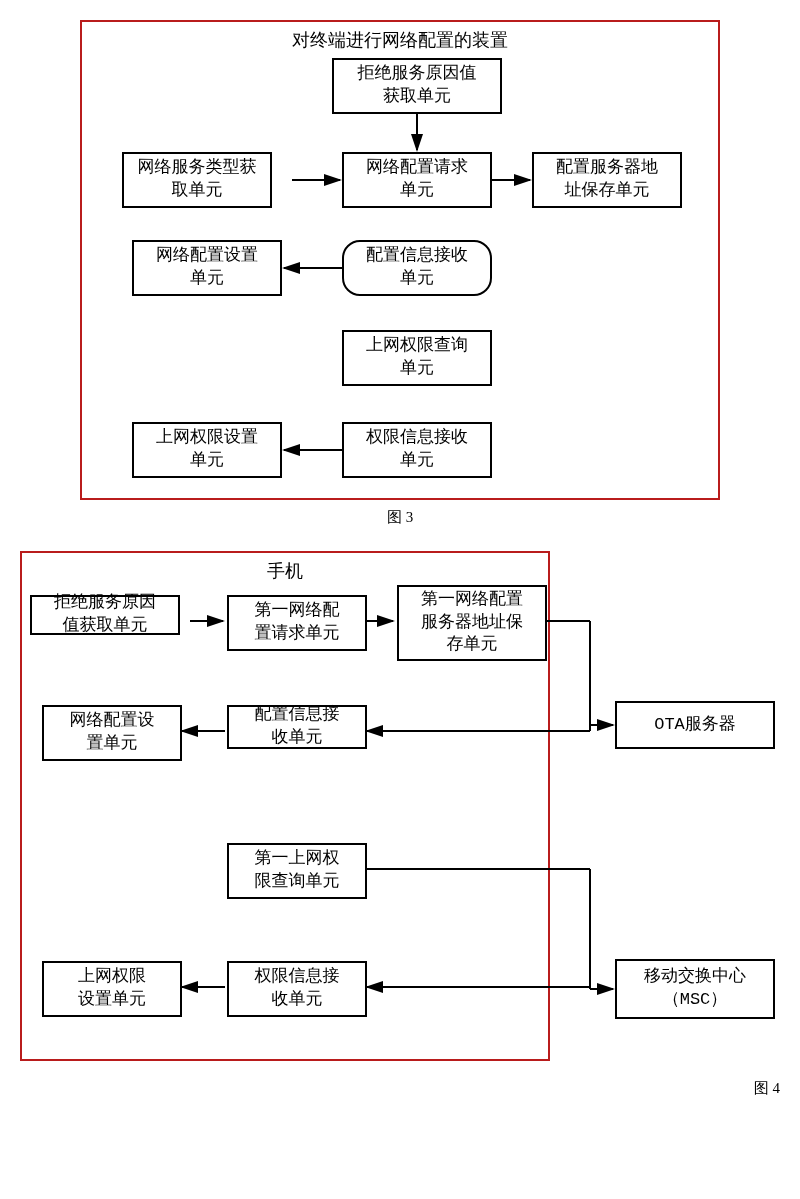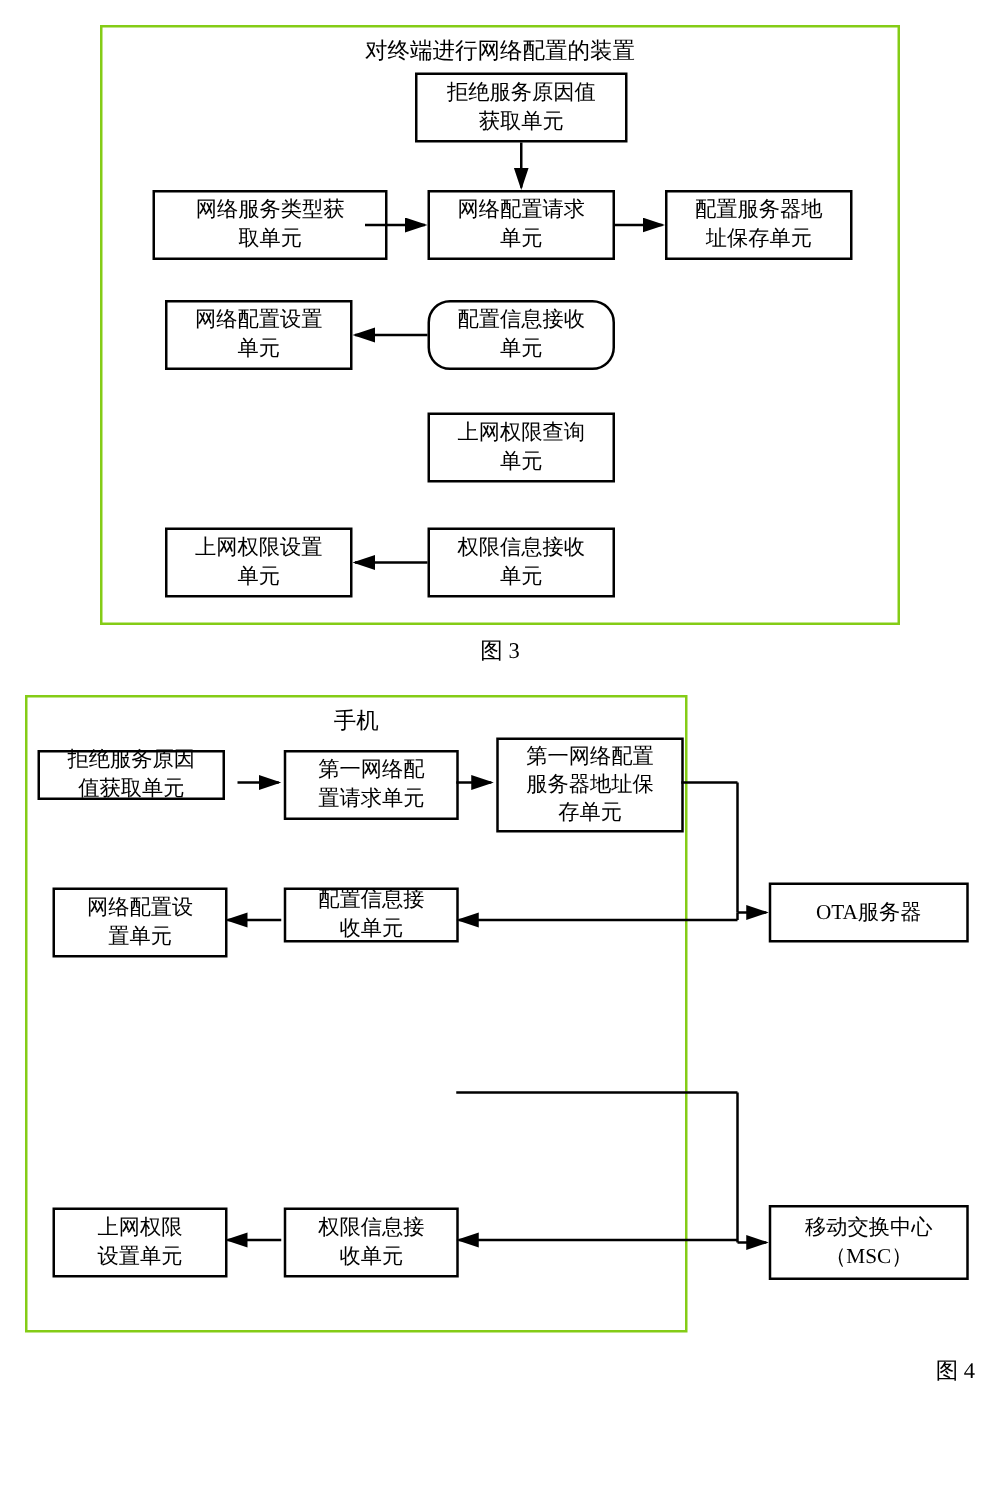--- a/index.html
+++ b/index.html
@@ -14,25 +14,25 @@
       width: 760px;
       margin: 0 auto;
     }
     .figure {
       position: relative;
       width: 100%;
     }
     .fig-label {
       text-align: center;
       margin: 8px 0 24px 0;
-      font-size: 18px;
+      font-size: 15px;
     }
     .outer-box {
       position: relative;
-      border: 2px solid #84cc16;
+      border: 2px solid #b91c1c;
       box-sizing: border-box;
     }
     .box-title {
       position: absolute;
       top: -1px;
       left: 50%;
       transform: translateX(-50%);
       background: #fff;
       padding: 0 4px;
       font-size: 18px;
@@ -46,41 +46,42 @@
       border: 2px solid #000;
       background: #fff;
       display: flex;
       align-items: center;
       justify-content: center;
       text-align: center;
       font-size: 17px;
       line-height: 1.35;
       box-sizing: border-box;
       padding: 4px 6px;
+      font-family: Liberation Mono, monospace;
     }
     svg.overlay {
       position: absolute;
       left: 0;
       top: 0;
       pointer-events: none;
     }
   </style>
 </head>
 <body>
 
 <div class="canvas">
 
   <div class="figure">
     <div class="outer-box" style="width:640px; height:480px; margin:0 auto;">
       <div class="box-title inset">对终端进行网络配置的装置</div>
 
       <div class="node" style="left:250px; top:36px; width:170px; height:56px; white-space:pre-line;">拒绝服务原因值
 获取单元</div>
 
-      <div class="node" style="left:40px; top:130px; width:188px; height:56px; white-space:pre-line;">网络服务类型获
+      <div class="node" style="left:40px; top:130px; width:150px; height:56px; white-space:pre-line;">网络服务类型获
 取单元</div>
       <div class="node" style="left:260px; top:130px; width:150px; height:56px; white-space:pre-line;">网络配置请求
 单元</div>
       <div class="node" style="left:450px; top:130px; width:150px; height:56px; white-space:pre-line;">配置服务器地
 址保存单元</div>
 
       <div class="node" style="left:50px; top:218px; width:150px; height:56px; white-space:pre-line;">网络配置设置
 单元</div>
       <div class="node" style="left:260px; top:218px; width:150px; height:56px; white-space:pre-line;border-radius:18px;">配置信息接收
 单元</div>
@@ -125,20 +126,22 @@
 置请求单元</div>
       <div class="node" style="left:20px; top:152px; width:140px; height:56px; white-space:pre-line;">网络配置设
 置单元</div>
 
       <div class="node" style="left:375px; top:32px; width:150px; height:76px; white-space:pre-line;">第一网络配置
 服务器地址保
 存单元</div>
       <div class="node" style="left:205px; top:152px; width:140px; height:44px; white-space:pre-line;">配置信息接
 收单元</div>
 
+      <div class="node" style="left:205px; top:290px; width:140px; height:56px; white-space:pre-line;">第一上网权
+限查询单元</div>
 
       <div class="node" style="left:20px; top:408px; width:140px; height:56px; white-space:pre-line;">上网权限
 设置单元</div>
       <div class="node" style="left:205px; top:408px; width:140px; height:56px; white-space:pre-line;">权限信息接
 收单元</div>
     </div>
 
     <div class="node" style="left:595px; top:408px; width:160px; height:60px; white-space:pre-line;">移动交换中心
 （MSC）</div>
     <div class="node" style="left:595px; top:150px; width:160px; height:48px;">OTA服务器</div>

